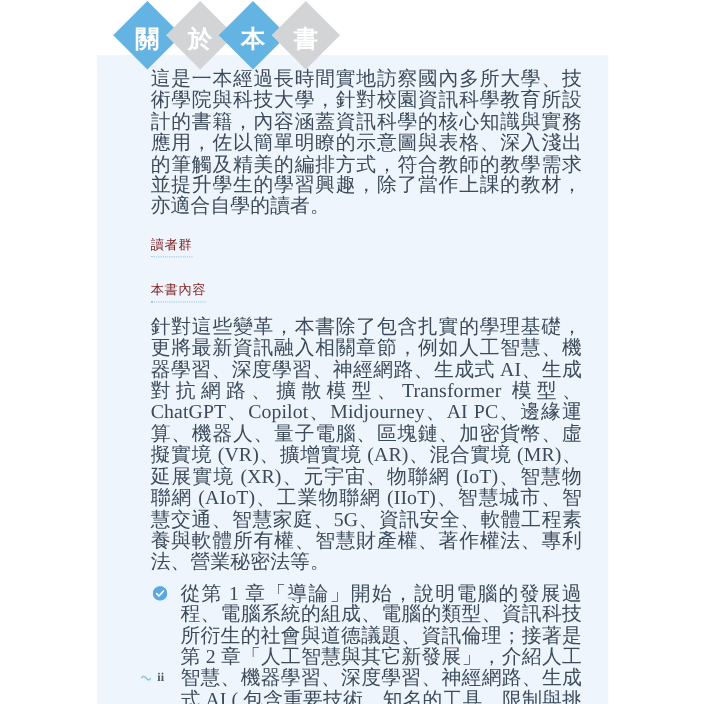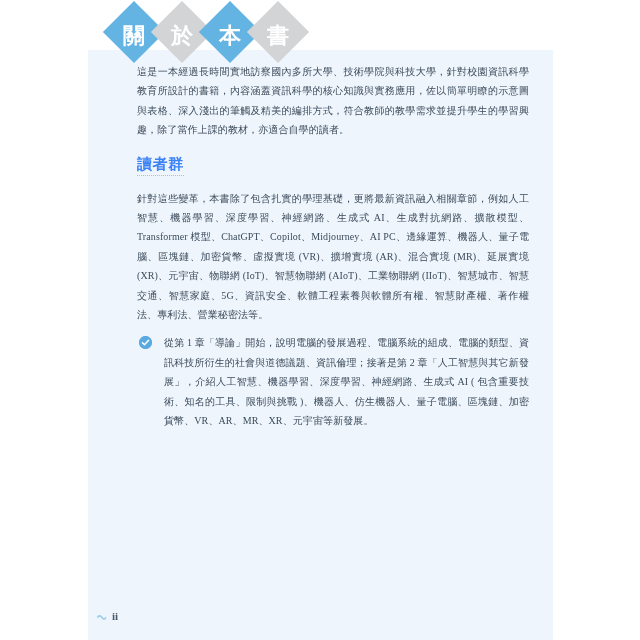--- a/index.html
+++ b/index.html
@@ -75,36 +75,36 @@
   .body-text {
     position: absolute;
     left: 137px;
     top: 62px;
     width: 392px;
     color: #3b4a5a;
   }
 
   p.para {
     margin: 0 0 9px 0;
-    font-size: 10px;
+    font-size: 18px;
     line-height: 19.4px;
     text-align: justify;
     text-justify: inter-ideograph;
     color: #3c4b5b;
     letter-spacing: 0.1px;
   }
 
   p.para.tight { margin-bottom: 6px; }
 
   h2.section-heading {
     margin: 6px 0 7px 0;
-    font-size: 15px;
+    font-size: 12px;
     line-height: 18px;
-    font-weight: 700;
-    color: #3b82f6;
+    font-weight: 400;
+    color: #7f1d1d;
     letter-spacing: 0.6px;
     display: inline-block;
     border-bottom: 1.6px dotted #9dc3e4;
     padding-bottom: 2px;
   }
   .heading-wrap { margin: 7px 0 6px 0; }
   .heading-wrap:first-child { margin-top: 0; }
 
   
   ul.bullets {
@@ -128,21 +128,21 @@
     display: block;
   }
   .check-icon svg { display: block; }
 
   li.bullet-item p.para { margin-bottom: 7px; }
   li.bullet-item p.para:last-child { margin-bottom: 0; }
 
   
   .footer {
     position: absolute;
-    left: 96px;
+    left: 127px;
     top: 610px;
     display: flex;
     align-items: center;
     gap: 3px;
     z-index: 7;
   }
   .footer-mark {
     width: 13px;
     height: 13px;
     display: block;
@@ -175,20 +175,23 @@
   </div>
 
   <div class="body-text">
 
     <p class="para">這是一本經過長時間實地訪察國內多所大學、技術學院與科技大學，針對校園資訊科學教育所設計的書籍，內容涵蓋資訊科學的核心知識與實務應用，佐以簡單明瞭的示意圖與表格、深入淺出的筆觸及精美的編排方式，符合教師的教學需求並提升學生的學習興趣，除了當作上課的教材，亦適合自學的讀者。</p>
 
     <div class="heading-wrap">
       <h2 class="section-heading">讀者群</h2>
     </div>
 
+    <div class="heading-wrap">
+      <h2 class="section-heading">本書內容</h2>
+    </div>
     <p class="para">針對這些變革，本書除了包含扎實的學理基礎，更將最新資訊融入相關章節，例如人工智慧、機器學習、深度學習、神經網路、生成式 AI、生成對抗網路、擴散模型、Transformer 模型、ChatGPT、Copilot、Midjourney、AI PC、邊緣運算、機器人、量子電腦、區塊鏈、加密貨幣、虛擬實境 (VR)、擴增實境 (AR)、混合實境 (MR)、延展實境 (XR)、元宇宙、物聯網 (IoT)、智慧物聯網 (AIoT)、工業物聯網 (IIoT)、智慧城市、智慧交通、智慧家庭、5G、資訊安全、軟體工程素養與軟體所有權、智慧財產權、著作權法、專利法、營業秘密法等。</p>
 
     <ul class="bullets">
       <li class="bullet-item">
         <span class="check-icon">
           <svg width="13" height="13" viewBox="0 0 13 13" aria-hidden="true">
             <circle cx="6.5" cy="6.5" r="6.5" fill="#5aa9e0"></circle>
             <path d="M3.4 6.7 L5.5 8.8 L9.6 4.3" stroke="#ffffff" stroke-width="1.5" fill="none" stroke-linecap="round" stroke-linejoin="round"></path>
           </svg>
         </span>

